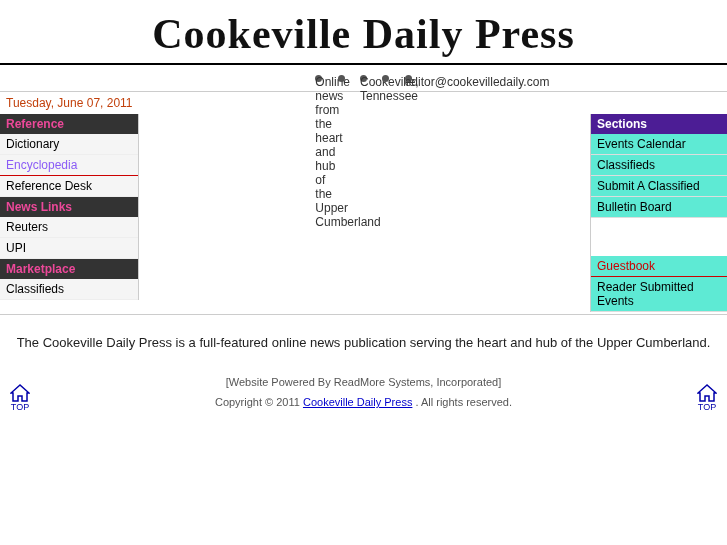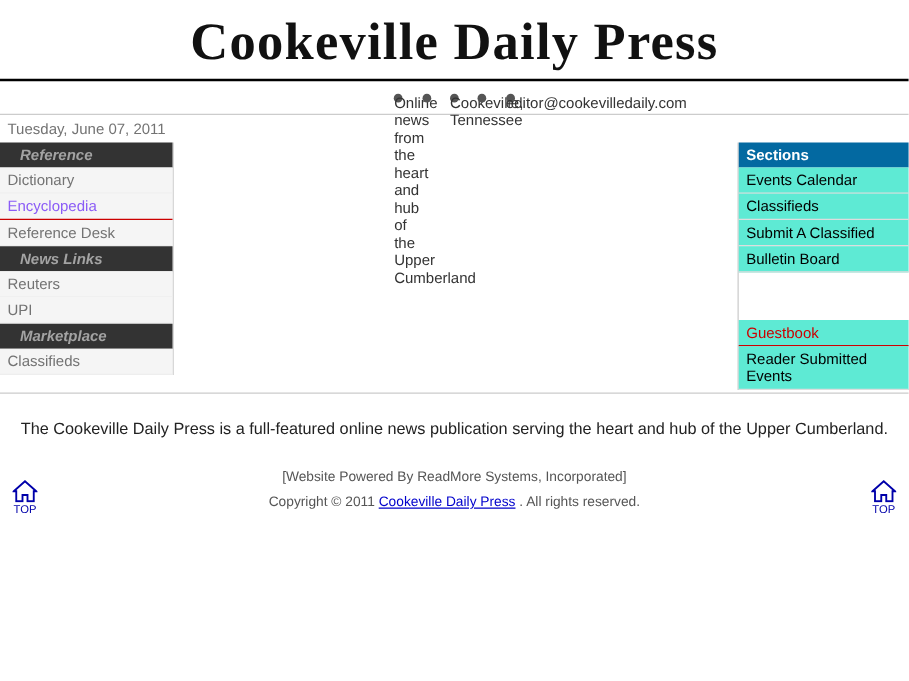--- a/index.html
+++ b/index.html
@@ -3,50 +3,49 @@
   <meta charset="utf-8">
   <style>
     * { margin: 0; padding: 0; box-sizing: border-box; }
     body { font-family: Arial, sans-serif; font-size: 13px; background: #fff; color: #000; width: 727px; }
 
     #header { text-align: center; padding: 10px 0 5px; border-bottom: 2px solid #000; }
     #header h1 { font-family: Georgia, serif; font-size: 42px; font-weight: bold; color: #111; letter-spacing: 1px; }
     #tagline { font-size: 12px; text-align: center; padding: 6px 0; border-bottom: 1px solid #ccc; color: #333; }
     #tagline span { display: inline-block; width: 7px; height: 7px; background: #555; border-radius: 50%; margin: 0 6px; vertical-align: middle; }
 
-    #date-bar { font-size: 12px; padding: 4px 6px; color: #737373; }
+    #date-bar { font-size: 12px; padding: 4px 6px; color: #c2410c; }
 
     #main-layout { display: flex; align-items: flex-start; padding: 0; }
 
     
     #left-sidebar { width: 139px; min-width: 139px; border-right: 1px solid #ccc; }
 
     .sidebar-section-header {
       background: #333;
-      color: #a3a3a3;
-      padding: 3px 16px;
+      color: #ec4899;
+      padding: 3px 6px;
       font-size: 12px;
       font-weight: bold;
-      font-style: italic;
     }
     .sidebar-item {
       padding: 3px 6px;
       font-size: 12px;
       border-bottom: 1px solid #eee;
       cursor: pointer;
       background: #f5f5f5;
-      color: #737373;
+      color: #000000;
     }
     .sidebar-item.highlight { color: #8b5cf6; border-bottom: 1px solid #c00; }
 
     
     #right-sidebar { width: 137px; min-width: 137px; border-left: 1px solid #ccc; }
 
     .right-section-header {
-      background: #0369a1;
+      background: #4c1d95;
       color: #fff;
       padding: 3px 6px;
       font-size: 12px;
       font-weight: bold;
     }
     .right-item {
       padding: 3px 6px;
       font-size: 12px;
       border-bottom: 1px solid #ddd;
       cursor: pointer;

